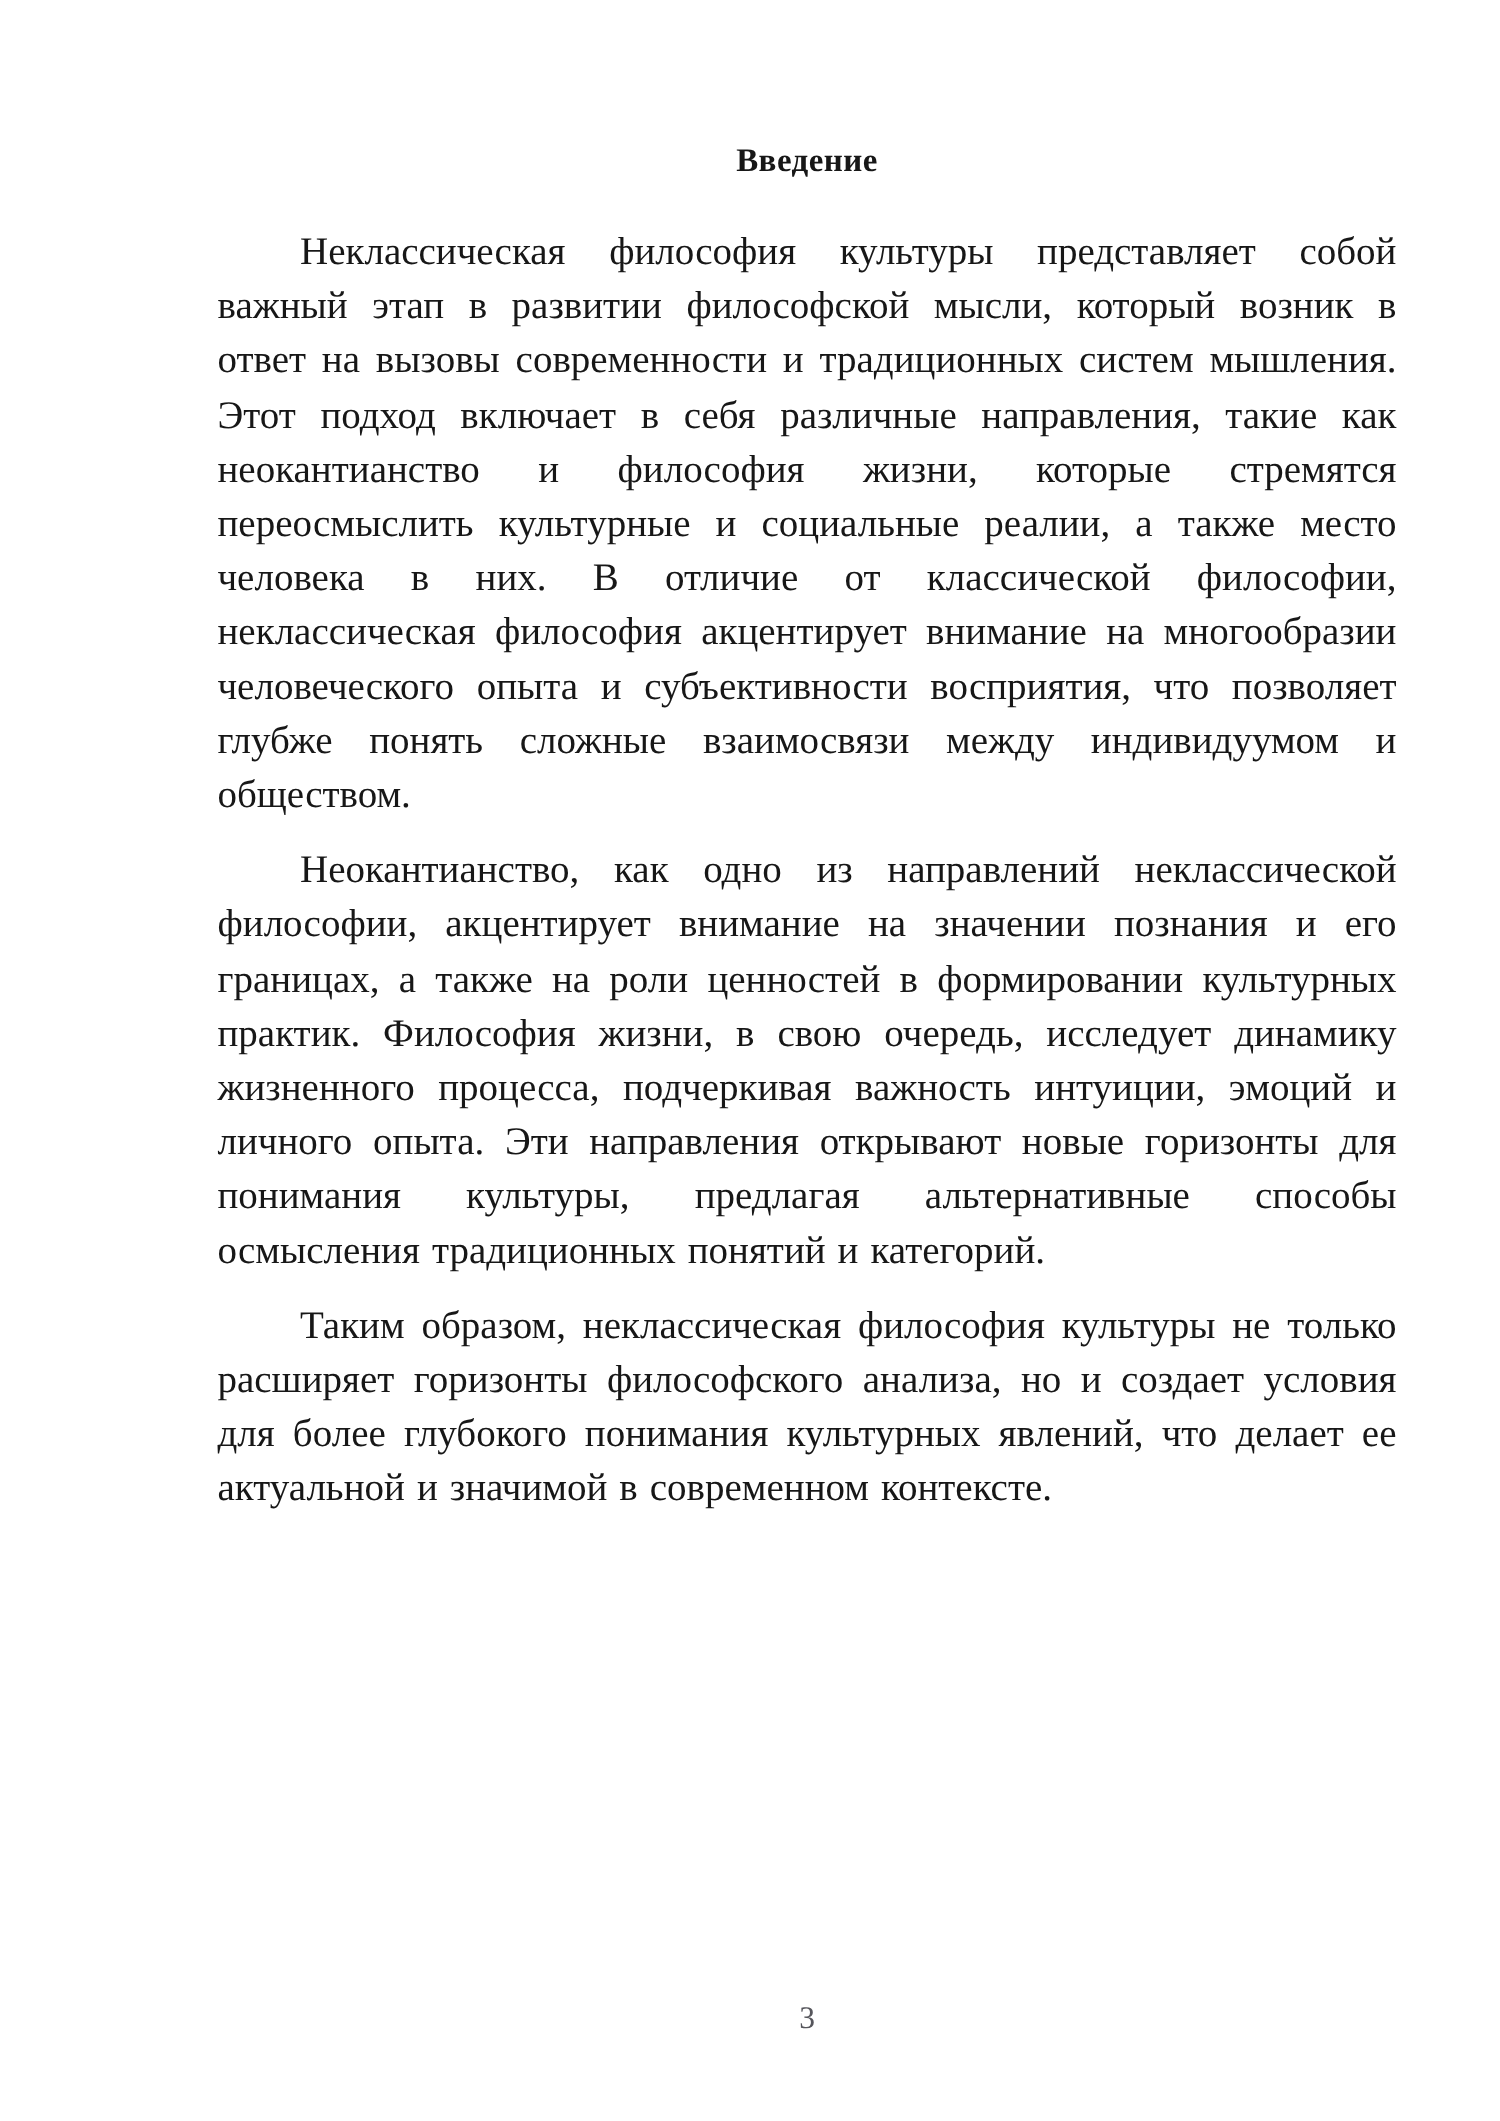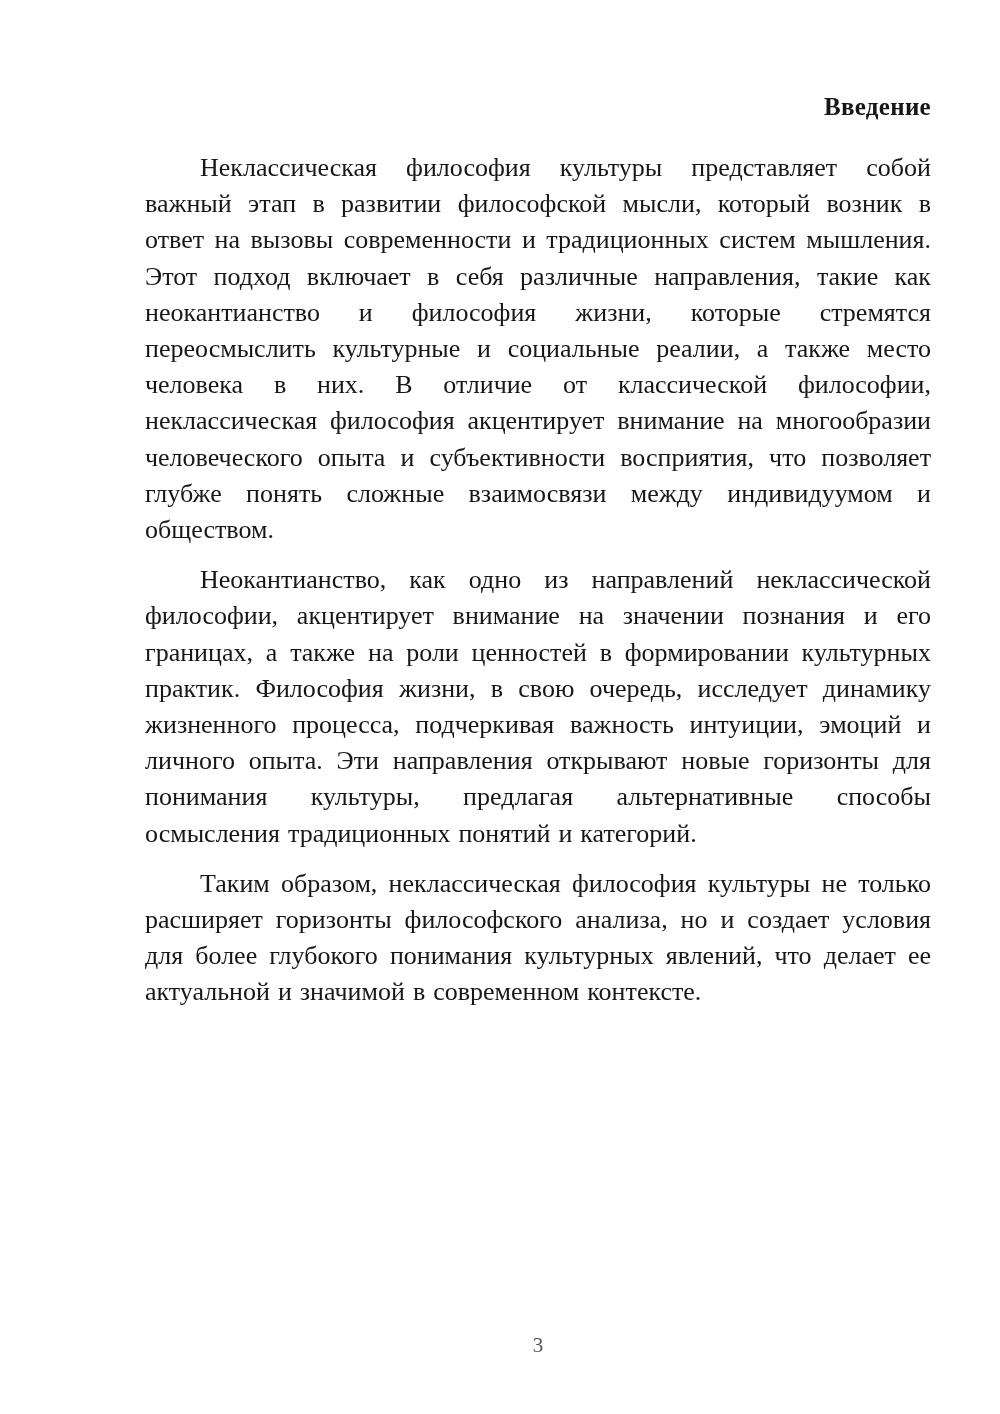--- a/index.html
+++ b/index.html
@@ -26,23 +26,23 @@
   }
 
   .doc-content {
     position: absolute;
     top: 92px;
     left: 145px;
     width: 786px;
   }
 
   .doc-heading {
-    font-size: 25px;
+    font-size: 22px;
     font-weight: bold;
-    text-align: right;
+    text-align: center;
     line-height: 30px;
     margin-bottom: 28px;
     letter-spacing: 0.3px;
   }
 
   .doc-paragraph {
     font-size: 26px;
     line-height: 36.2px;
     text-align: justify;
     text-indent: 55px;

